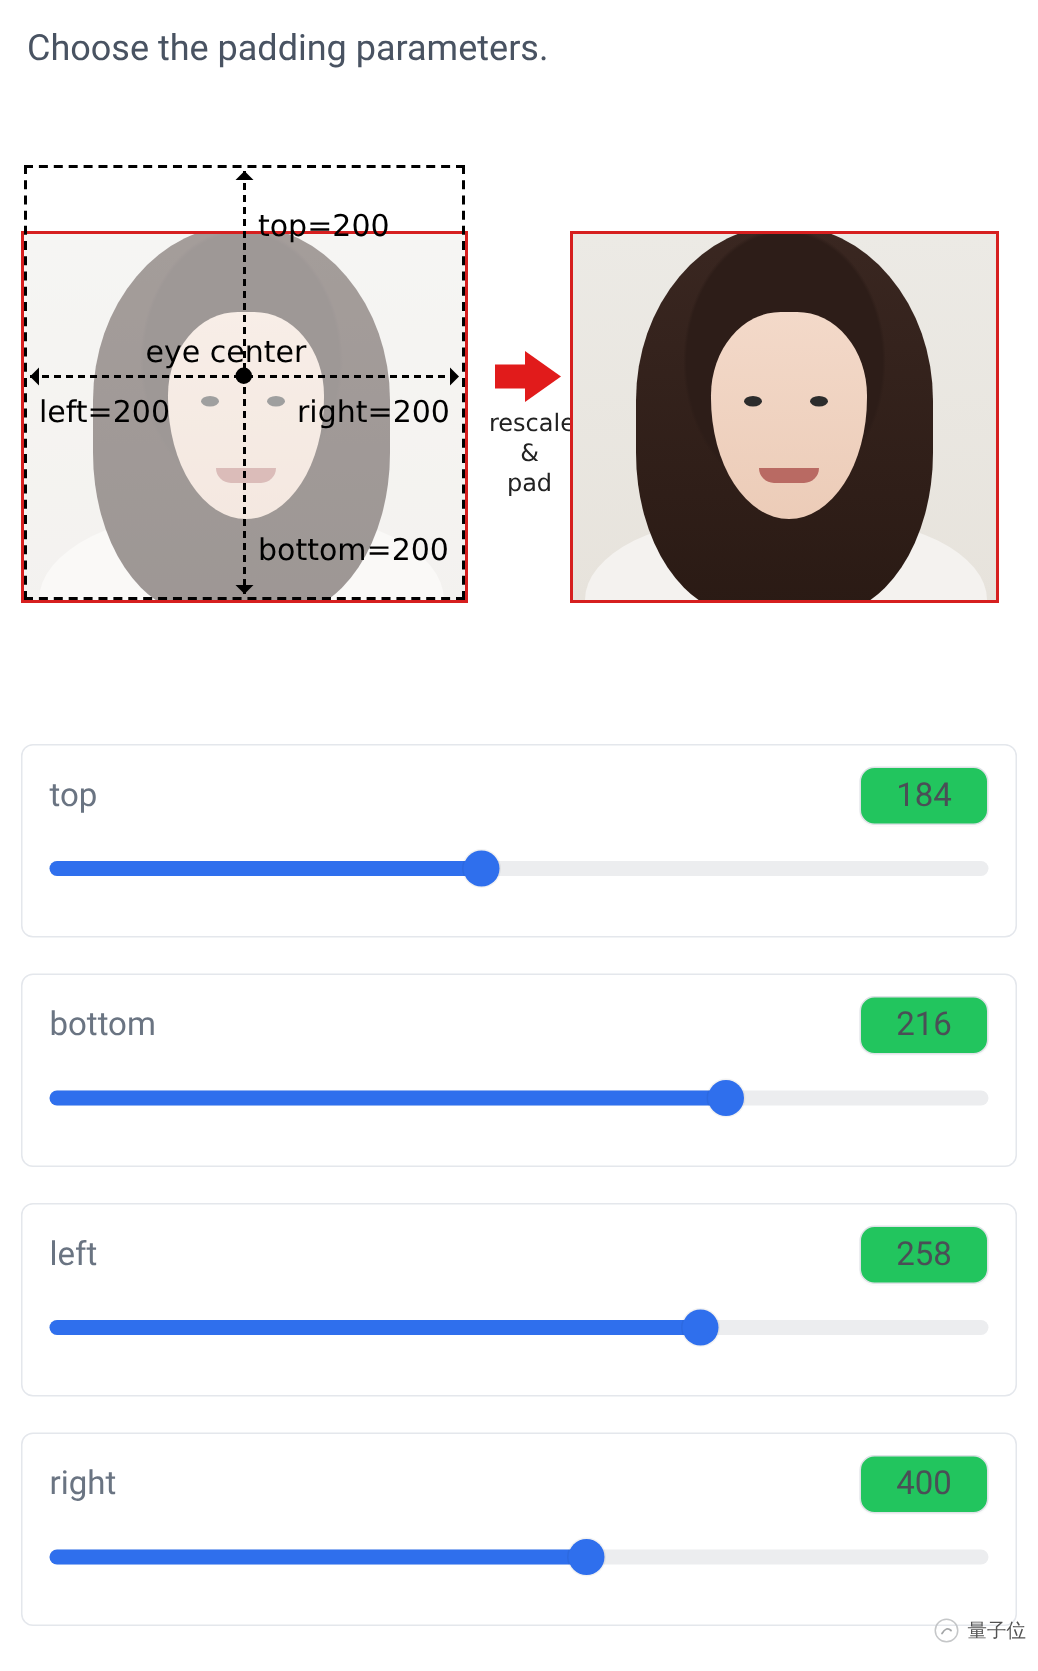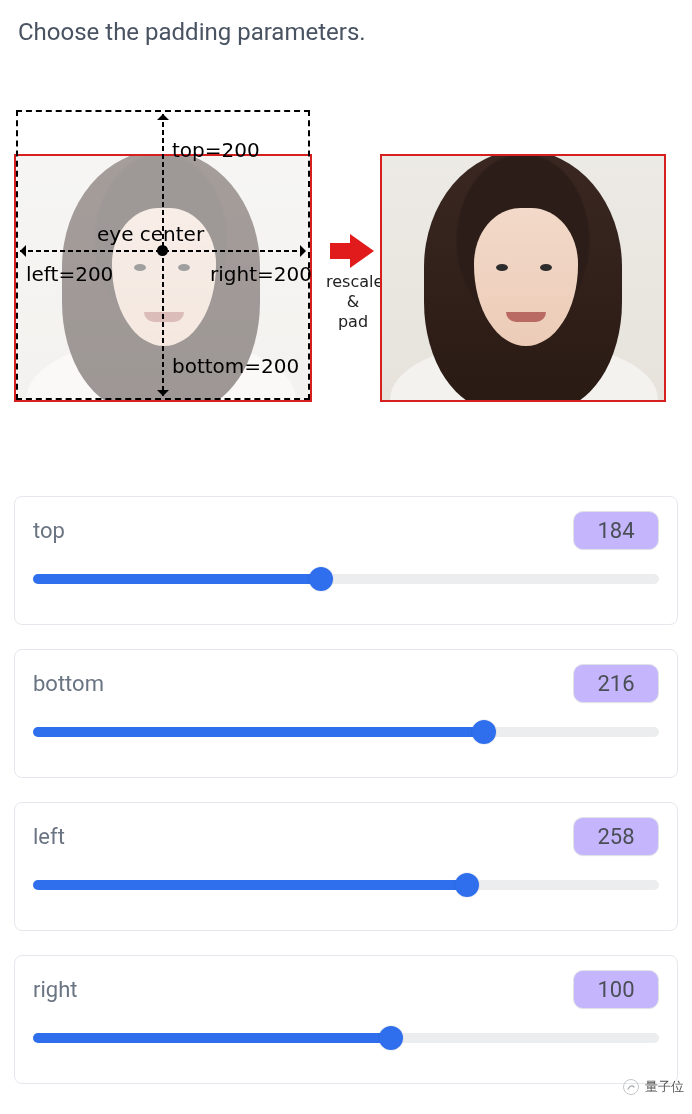--- a/index.html
+++ b/index.html
@@ -126,21 +126,21 @@
   .dlabel {
     position: absolute;
     font-family: "DejaVu Sans","Segoe UI",sans-serif;
     font-size: 20px;
     color: #000;
     white-space: nowrap;
   }
   .dl-top { left:158px; top:28px; }
   .dl-bottom { left:158px; top:244px; }
   .dl-left { left:12px; top:152px; }
-  .dl-right { left:184px; top:152px;margin-left:12px; }
+  .dl-right { left:184px; top:152px; }
   .dl-eye { left:50px; top:112px;margin-left:33px; }
 
   .big-arrow {
     position: absolute;
     left: 316px; top: 126px;
     width: 46px; height: 30px;
   }
   .big-arrow .shaft {
     position:absolute; left:0; top:7px;
     width:22px; height:16px; background:#e11b1b;
@@ -186,21 +186,21 @@
     color: #6a7482;
   }
   .slider-value {
     min-width: 86px;
     text-align: center;
     font-size: 22px;
     color: #4a4f56;
     border: 1px solid #dfe2e7;
     border-radius: 10px;
     padding: 6px 16px;
-    background: #c4b5fd;
+    background: #22c55e;
     box-shadow: 0 1px 1px rgba(0,0,0,0.02);
   }
   .track {
     position: relative;
     width: 100%;
     height: 10px;
     border-radius: 6px;
     background: #ecedef;
   }
   .fill {
@@ -323,21 +323,21 @@
     </div>
     <div class="track">
       <div class="fill" style="width: 69.3333%;"></div>
       <div class="thumb" style="left: 69.3333%;"></div>
     </div>
   </div>
 
   <div class="slider-card">
     <div class="slider-header">
       <div class="slider-label">right</div>
-      <div class="slider-value">100</div>
+      <div class="slider-value">400</div>
     </div>
     <div class="track">
       <div class="fill" style="width: 57.1429%;"></div>
       <div class="thumb" style="left: 57.1429%;"></div>
     </div>
   </div>
 
 </div>
 
 <div class="watermark">

